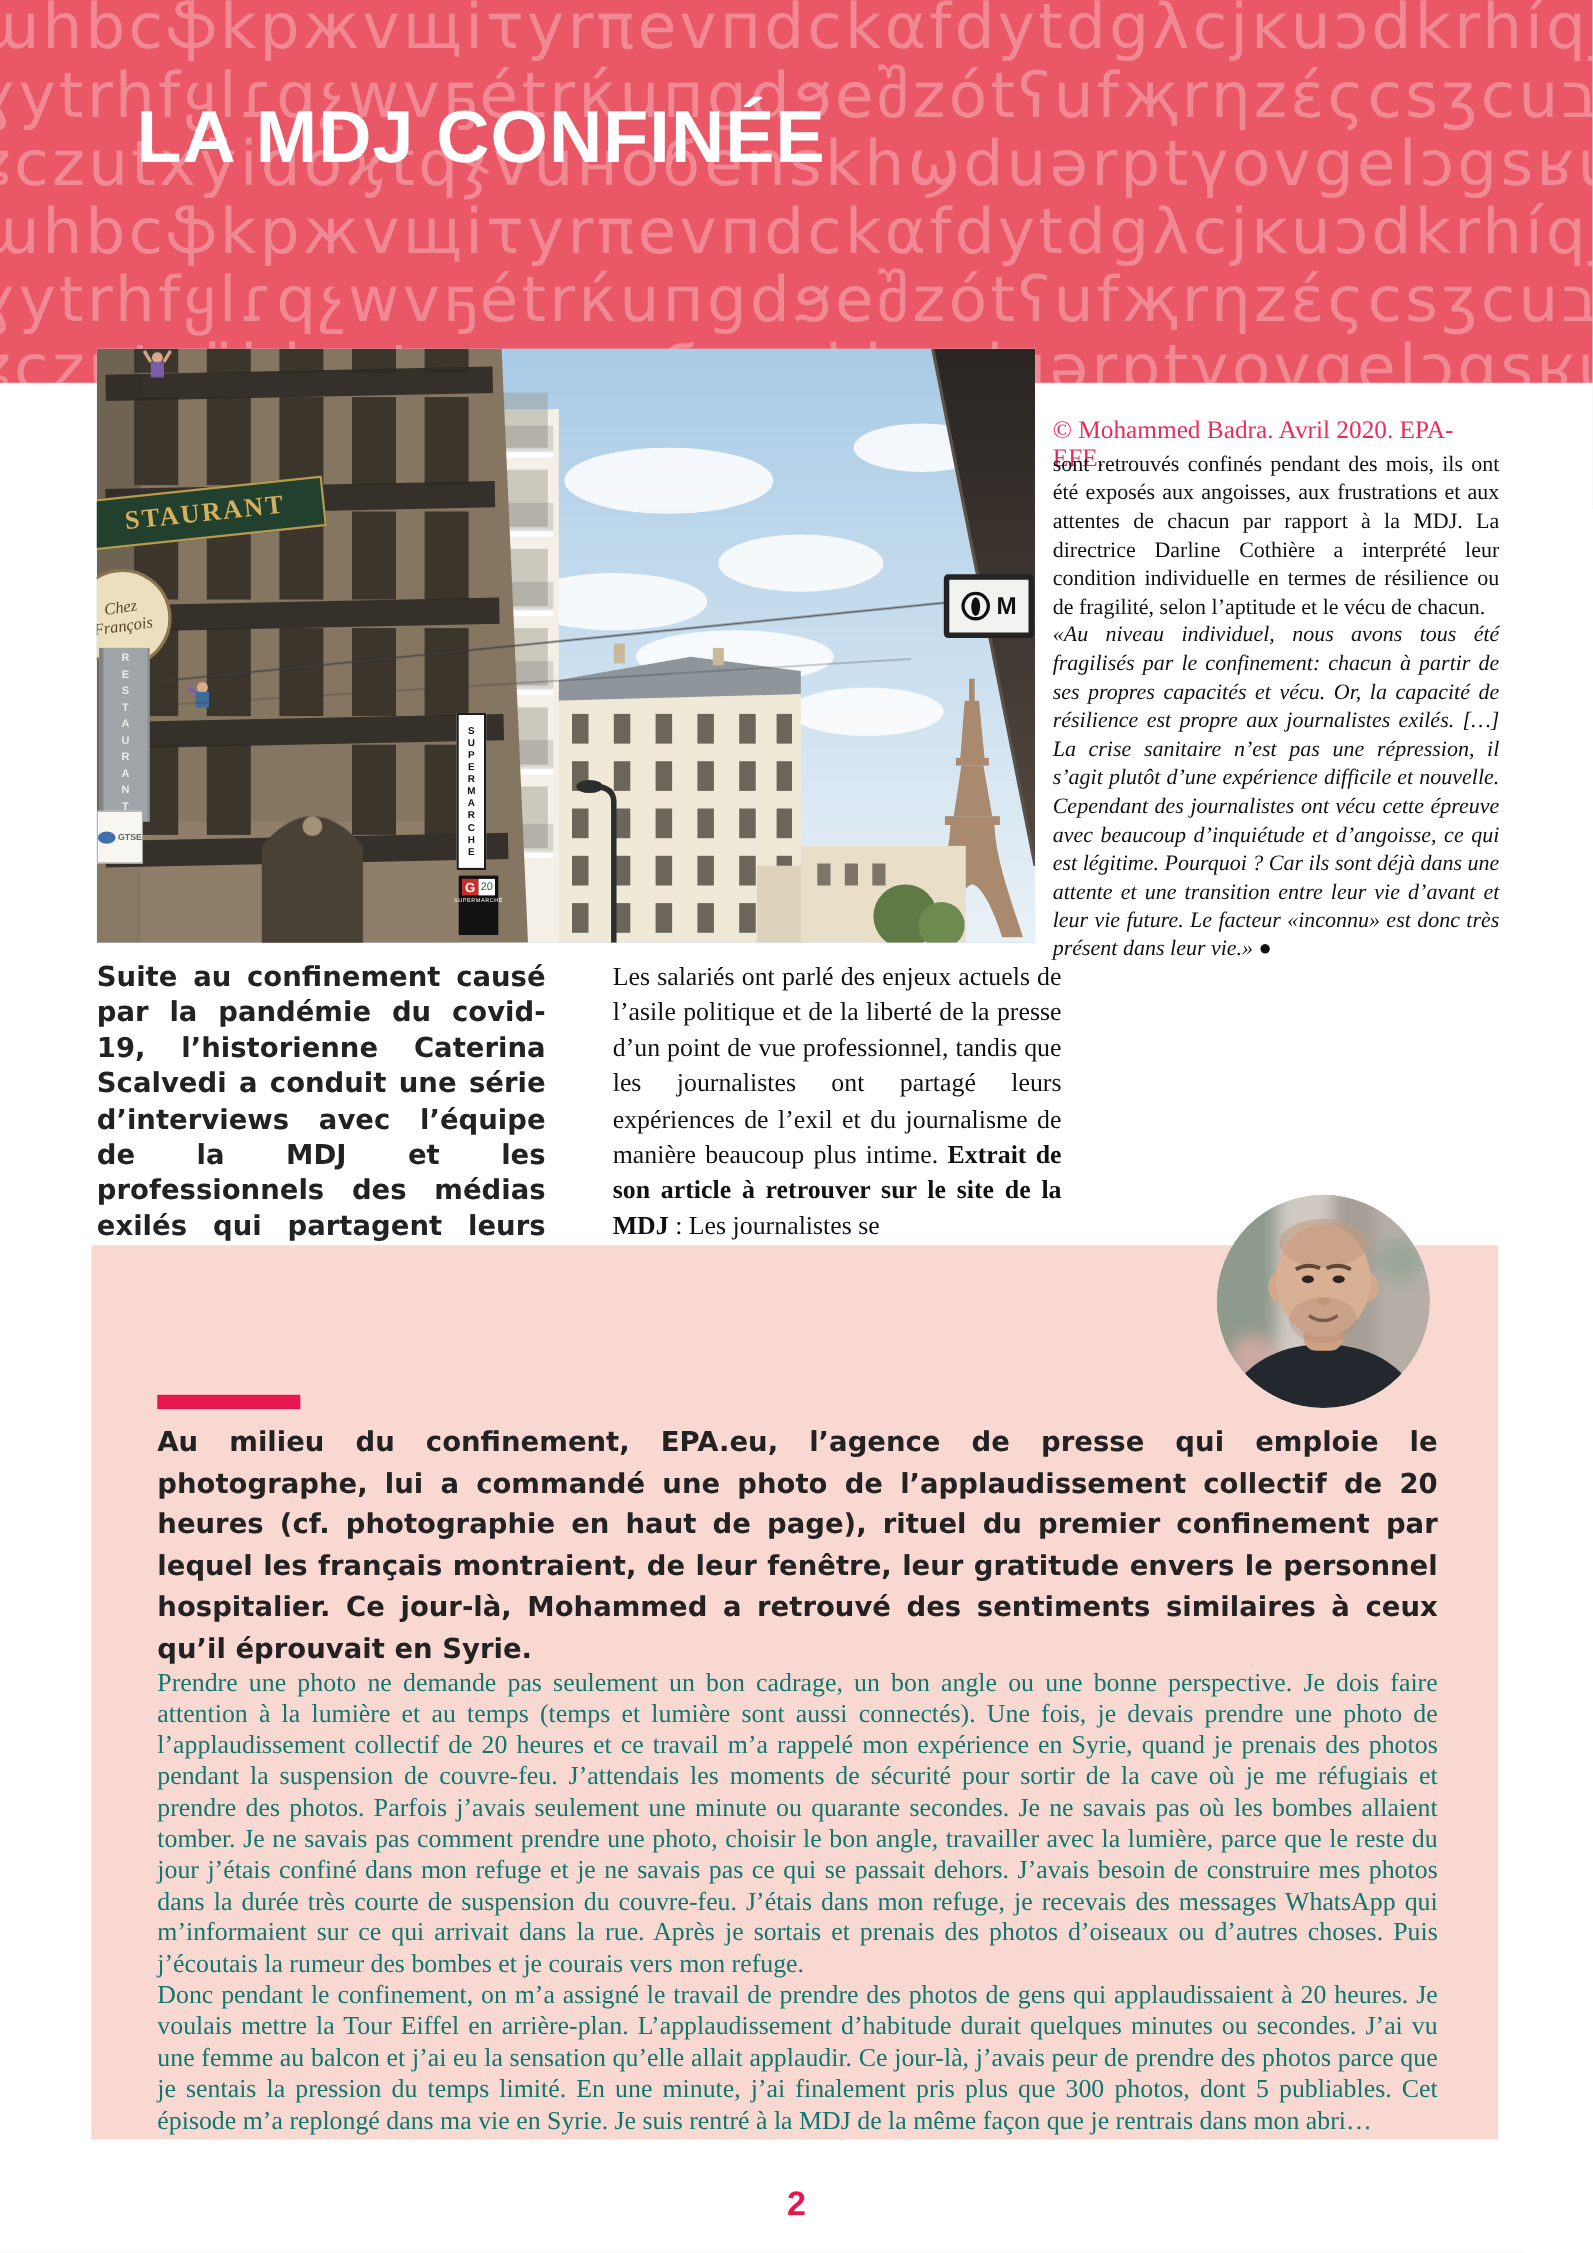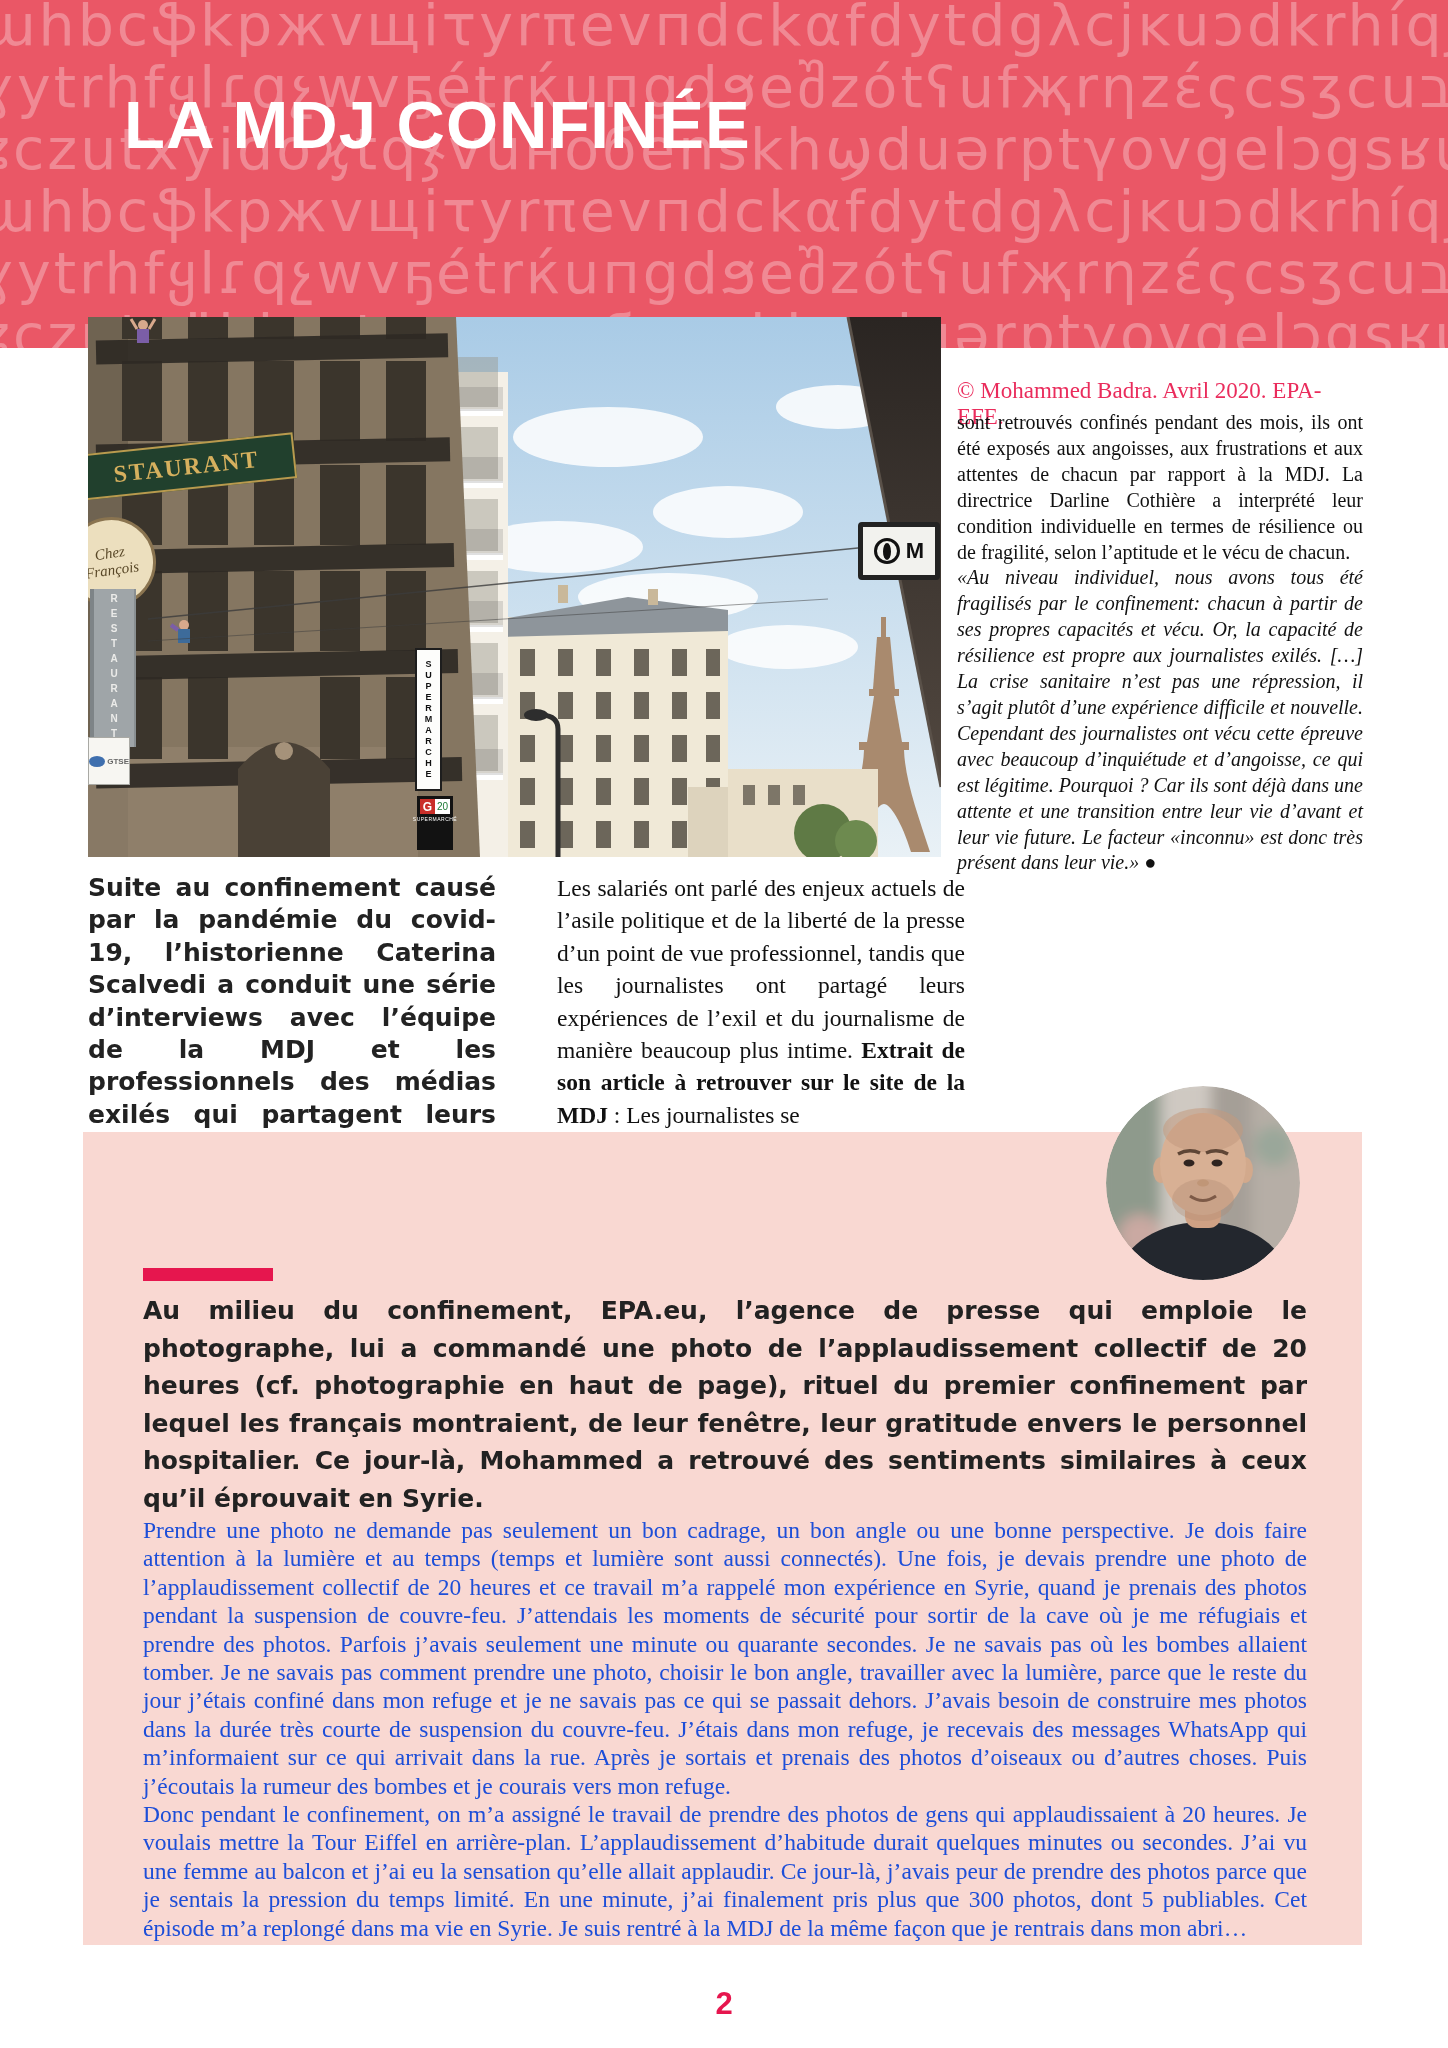--- a/index.html
+++ b/index.html
@@ -59,21 +59,21 @@
   
   .feature-box { position:absolute; left:83px; top:1132px; width:1279px; height:813px; background:#f9d8d2; }
   .feature-title { position:absolute; left:143px; top:1156px; color:#e6164e; font-weight:800; font-size:41px; letter-spacing:0.5px;
     font-family:"Liberation Sans", sans-serif; }
   .feature-subtitle { position:absolute; left:143px; top:1222px; color:#e6164e; font-weight:800; font-size:27px; letter-spacing:0.3px;
     font-family:"Liberation Sans", sans-serif; }
   .feature-bar { position:absolute; left:143px; top:1268px; width:130px; height:13px; background:#e6164e; }
   .feature-intro { position:absolute; left:143px; top:1292px; width:1164px; text-align:justify;
     font-family:"DejaVu Sans", sans-serif; font-weight:600; font-size:25px; line-height:37.5px; color:#222; }
   .feature-body { position:absolute; left:143px; top:1516px; width:1164px; text-align:justify;
-    font-family:"Liberation Serif", serif; font-size:23.5px; line-height:28.4px; color:#1d4ed8; }
+    font-family:"Liberation Serif", serif; font-size:23.5px; line-height:28.4px; color:#0f766e; }
 
   
   .portrait { position:absolute; left:1106px; top:1086px; width:194px; height:194px; border-radius:50%; overflow:hidden; z-index:6; }
 
   .page-number { position:absolute; left:0; top:1986px; width:1448px; text-align:center;
     color:#e6164e; font-weight:800; font-size:31px; font-family:"Liberation Sans", sans-serif; }
 </style>
 </head>
 <body>
 

